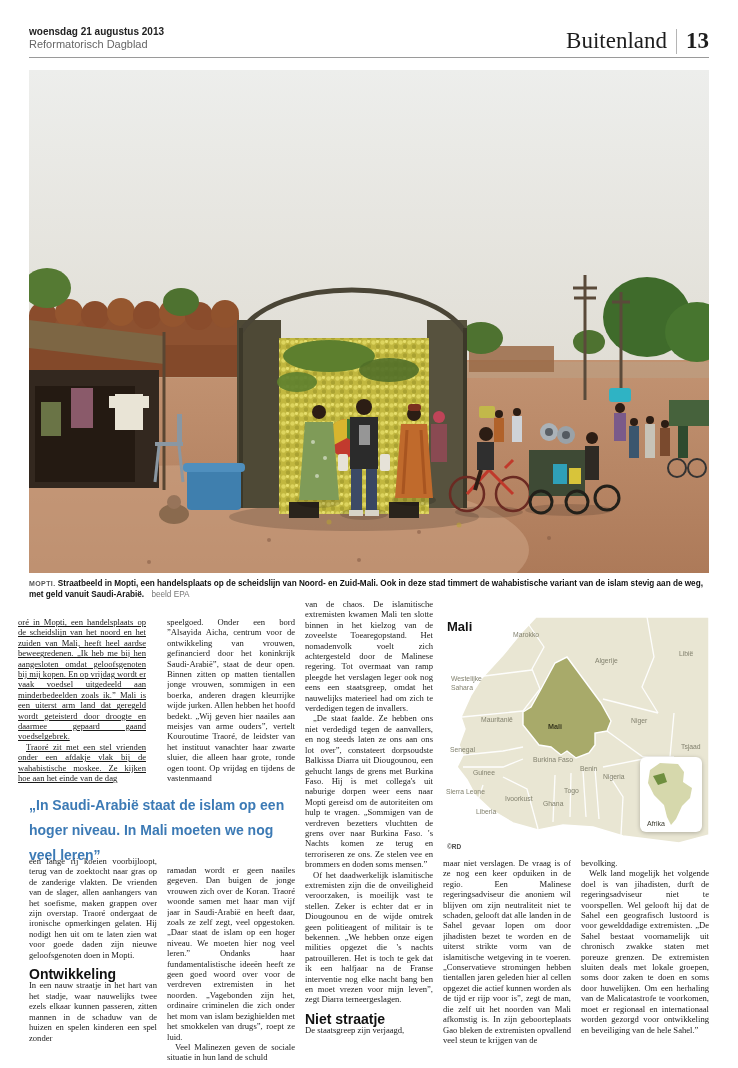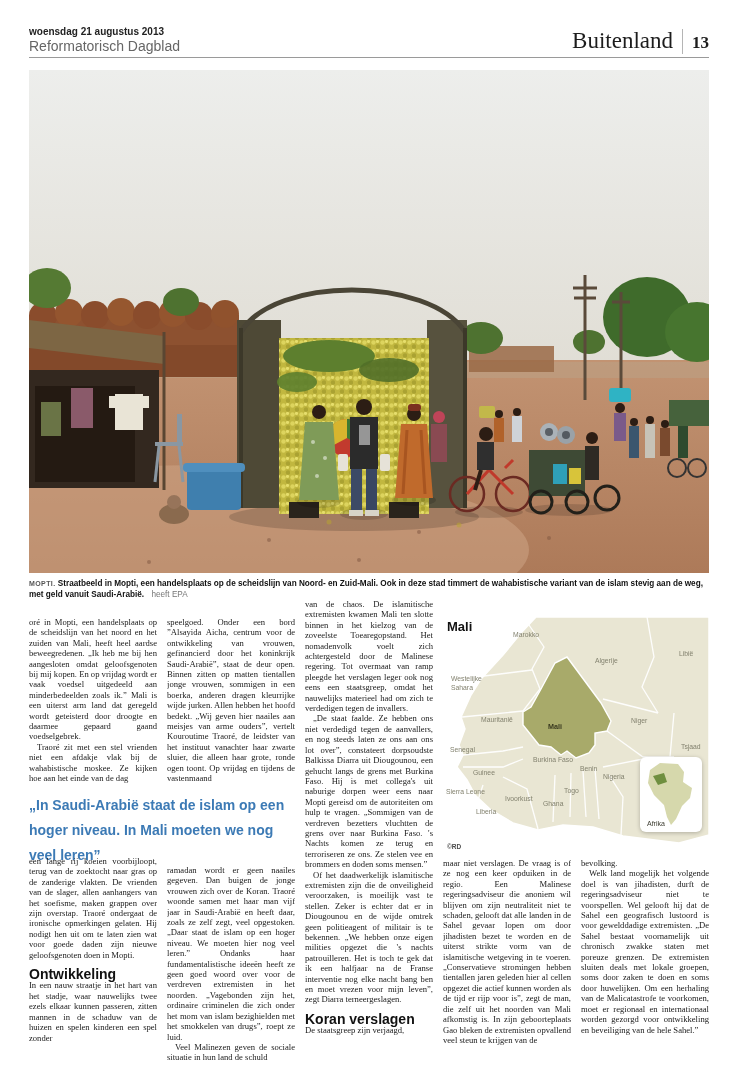--- a/index.html
+++ b/index.html
@@ -2,41 +2,41 @@
 <html lang="nl"><head>
 <meta charset="utf-8">
 <style>
   html,body{margin:0;padding:0;background:#fff;}
   .page{position:relative;width:738px;height:1068px;background:#fff;overflow:hidden;
         font-family:"Liberation Serif",serif;color:#1a1a1a;}
   
   .hdr-date{position:absolute;left:29px;top:26px;font-family:"Liberation Sans",sans-serif;
             font-size:10px;font-weight:bold;color:#222;}
   .hdr-paper{position:absolute;left:29px;top:38px;font-family:"Liberation Sans",sans-serif;
-             font-size:14px;color:#666;}
+             font-size:11px;color:#666;}
   .hdr-right{position:absolute;right:29px;top:28px;display:flex;align-items:baseline;}
   .hdr-section{font-family:"Liberation Serif",serif;font-size:23px;color:#1d1d1d;}
   .hdr-vrule{width:1px;height:25px;background:#b5b5b5;margin:0 9px;align-self:center;}
-  .hdr-page{font-family:"Liberation Serif",serif;font-size:17px;font-weight:bold;color:#1d1d1d;}
+  .hdr-page{font-family:"Liberation Serif",serif;font-size:23px;font-weight:bold;color:#1d1d1d;}
   .hdr-rule{position:absolute;left:29px;top:57px;width:680px;height:1px;background:#9a9a9a;}
   
   .photo{position:absolute;left:29px;top:70px;width:680px;height:503px;overflow:hidden;background:#e8e9e6;}
   
   .caption{position:absolute;left:29px;top:578px;width:680px;font-family:"Liberation Sans",sans-serif;
            font-size:8.2px;line-height:11px;color:#111;font-weight:bold;}
   .caption .label{font-size:7px;color:#555;letter-spacing:.4px;}
   .caption .credit{font-weight:normal;color:#777;margin-left:5px;}
   
   .col{position:absolute;width:128px;overflow:hidden;font-size:8.6px;line-height:10.4px;
        text-align:justify;}
   .col p{margin:0;}
   .col p.indent{text-indent:8px;}
   .col h3.subhead{margin:9px 0 1px 0;font-family:"Liberation Sans",sans-serif;
                   font-size:14px;font-weight:bold;color:#111;text-align:left;}
-  #col1-top{left:29px;top:617px;height:178px;}
+  #col1-top{left:18px;top:617px;height:178px;text-decoration:underline;}
   #col2-top{left:167px;top:617px;height:178px;}
   #col1-bot{left:29px;top:856px;height:212px;}
   #col2-bot{left:167px;top:856px;height:212px;margin-top:9px;}
   #col3{left:305px;top:599px;height:451px;}
   #col4{left:443px;top:858px;height:210px;}
   #col5{left:581px;top:858px;height:210px;}
   
   .pullquote{position:absolute;left:29px;top:793px;width:272px;
              font-family:"Liberation Sans",sans-serif;font-weight:bold;
              font-size:14px;line-height:25px;color:#3c7ab5;}
@@ -250,45 +250,45 @@
           <circle cx="330" cy="490" r="2"></circle>
           <circle cx="430" cy="455" r="2.5" fill="#b9a62f"></circle>
         <circle cx="300" cy="452" r="2.5" fill="#b9a62f"></circle>
       </g>
     </svg>
   </div>
 
   <div class="caption">
     <span class="label">MOPTI.</span>
     <span>Straatbeeld in Mopti, een handelsplaats op de scheidslijn van Noord- en Zuid-Mali. Ook in deze stad timmert de wahabistische variant van de islam stevig aan de weg, met geld vanuit Saudi-Arabië.</span>
-    <span class="credit">heeft EPA</span>
+    <span class="credit">beeld EPA</span>
   </div>
 
   <div class="col" id="col1-top">
       <p class="">oré in Mopti, een handelsplaats op de scheidslijn van het noord en het zuiden van Mali, heeft heel aardse beweegredenen. „Ik heb me bij hen aangesloten omdat geloofsgenoten bij mij kopen. En op vrijdag wordt er vaak voedsel uitgedeeld aan minderbedeelden zoals ik.” Mali is een uiterst arm land dat geregeld wordt geteisterd door droogte en daarmee gepaard gaand voedselgebrek.</p>
-      <p class="indent">Traoré zit met een stel vrienden niet een afdakje vlak bij de wahabistische moskee. Ze kijken hoe aan het einde van de dag</p>
+      <p class="indent">Traoré zit met een stel vrienden onder een afdakje vlak bij de wahabistische moskee. Ze kijken hoe aan het einde van de dag</p>
     </div>
   <div class="col" id="col2-top">
       <p class="">speelgoed. Onder een bord ”Alsayida Aicha, centrum voor de ontwikkeling van vrouwen, gefinancierd door het koninkrijk Saudi-Arabië”, staat de deur open. Binnen zitten op matten tientallen jonge vrouwen, sommigen in een boerka, anderen dragen kleurrijke wijde jurken. Allen hebben het hoofd bedekt. „Wij geven hier naailes aan meisjes van arme ouders”, vertelt Kouroutime Traoré, de leidster van het instituut vanachter haar zwarte sluier, die alleen haar grote, ronde ogen toont. Op vrijdag en tijdens de vastenmaand</p>
     </div>
   <div class="pullquote">„In Saudi-Arabië staat de islam op een hoger niveau. In Mali moeten we nog veel leren”</div>
   <div class="col" id="col1-bot">
       <p class="">een lange rij koeien voorbijloopt, terug van de zoektocht naar gras op de zanderige vlakten. De vrienden van de slager, allen aanhangers van het soefisme, maken grappen over zijn overstap. Traoré ondergaat de ironische opmerkingen gelaten. Hij nodigt hen uit om te laten zien wat voor goede daden zijn nieuwe geloofsgenoten doen in Mopti.</p>
       <h3 class="subhead">Ontwikkeling</h3>
       <p class="">In een nauw straatje in het hart van het stadje, waar nauwelijks twee ezels elkaar kunnen passeren, zitten mannen in de schaduw van de huizen en spelen kinderen een spel zonder</p>
     </div>
   <div class="col" id="col2-bot">
       <p class="">ramadan wordt er geen naailes gegeven. Dan buigen de jonge vrouwen zich over de Koran. Traoré woonde samen met haar man vijf jaar in Saudi-Arabië en heeft daar, zoals ze zelf zegt, veel opgestoken. „Daar staat de islam op een hoger niveau. We moeten hier nog veel leren.” Ondanks haar fundamentalistische ideeën heeft ze geen goed woord over voor de verdreven extremisten in het noorden. „Vagebonden zijn het, ordinaire criminelen die zich onder het mom van islam bezighielden met het smokkelen van drugs”, roept ze luid.</p>
       <p class="indent">Veel Malinezen geven de sociale situatie in hun land de schuld</p>
     </div>
   <div class="col" id="col3">
       <p class="">van de chaos. De islamitische extremisten kwamen Mali ten slotte binnen in het kielzog van de zoveelste Toearegopstand. Het nomadenvolk voelt zich achtergesteld door de Malinese regering. Tot overmaat van ramp pleegde het verslagen leger ook nog eens een staatsgreep, omdat het nauwelijks materieel had om zich te verdedigen tegen de invallers.</p>
       <p class="indent">„De staat faalde. Ze hebben ons niet verdedigd tegen de aanvallers, en nog steeds laten ze ons aan ons lot over”, constateert dorpsoudste Balkissa Diarra uit Diougounou, een gehucht langs de grens met Burkina Faso. Hij is met collega's uit naburige dorpen weer eens naar Mopti gereisd om de autoriteiten om hulp te vragen. „Sommigen van de verdreven bezetters vluchtten de grens over naar Burkina Faso. 's Nachts komen ze terug en terroriseren ze ons. Ze stelen vee en brommers en doden soms mensen.”</p>
       <p class="indent">Of het daadwerkelijk islamitische extremisten zijn die de onveiligheid veroorzaken, is moeilijk vast te stellen. Zeker is echter dat er in Diougounou en de wijde omtrek geen politieagent of militair is te bekennen. „We hebben onze eigen milities opgezet die 's nachts patrouilleren. Het is toch te gek dat ik een halfjaar na de Franse interventie nog elke nacht bang ben en moet vrezen voor mijn leven”, zegt Diarra terneergeslagen.</p>
-      <h3 class="subhead">Koran verslagen</h3>
+      <h3 class="subhead">Niet straatje</h3>
       <p class="">De staatsgreep zijn verjaagd,</p>
     </div>
   <div class="col" id="col4">
       <p class="">maar niet verslagen. De vraag is of ze nog een keer opduiken in de regio. Een Malinese regeringsadviseur die anoniem wil blijven om zijn neutraliteit niet te schaden, gelooft dat alle landen in de Sahel gevaar lopen om door jihadisten bezet te worden en de uiterst strikte vorm van de islamitische wetgeving in te voeren. „Conservatieve stromingen hebben tientallen jaren geleden hier al cellen opgezet die actief kunnen worden als de tijd er rijp voor is”, zegt de man, die zelf uit het noorden van Mali afkomstig is. In zijn geboorteplaats Gao bleken de extremisten opvallend veel steun te krijgen van de</p>
     </div>
   <div class="col" id="col5">
       <p class="">bevolking.</p>
       <p class="indent">Welk land mogelijk het volgende doel is van jihadisten, durft de regeringsadviseur niet te voorspellen. Wel gelooft hij dat de Sahel een geografisch lustoord is voor gewelddadige extremisten. „De Sahel bestaat voornamelijk uit chronisch zwakke staten met poreuze grenzen. De extremisten sluiten deals met lokale groepen, soms door zaken te doen en soms door huwelijken. Om een herhaling van de Malicatastrofe te voorkomen, moet er regionaal en internationaal worden gezorgd voor ontwikkeling en beveiliging van de hele Sahel.”</p>
     </div>
 

